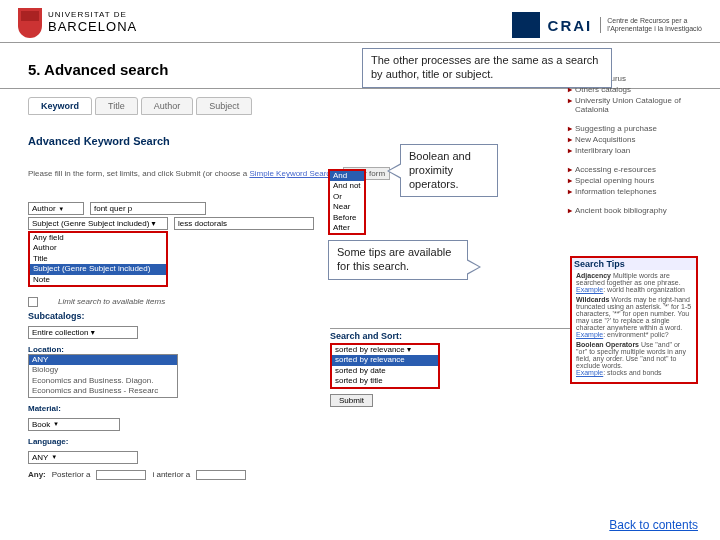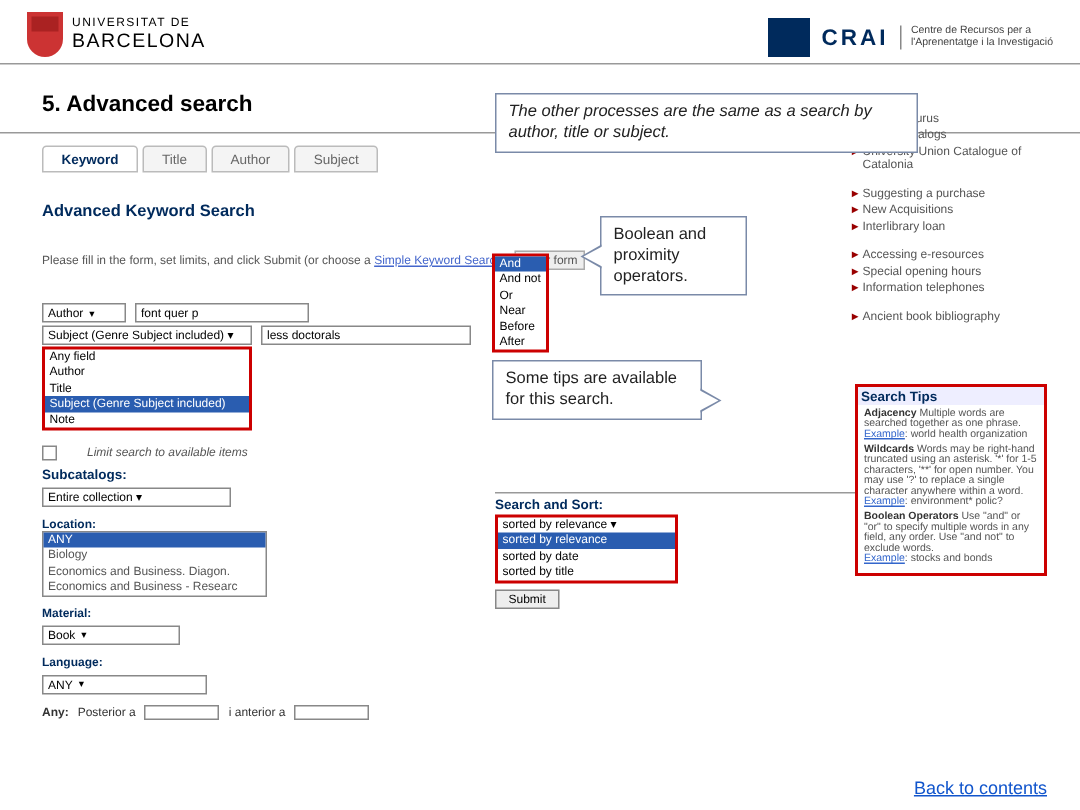--- a/index.html
+++ b/index.html
@@ -67,21 +67,21 @@
 
   
   .rightcol { position: absolute; right: 22px; top: 72px; width: 130px; font-size: 8px; color: #555; }
   .rightcol .item { margin: 2px 0; display:flex; gap:3px; }
   .rightcol .bullet { color:#900; font-weight:bold; }
   .rightcol .gap { height: 6px; }
 
   
   .sort-section { position:absolute; left: 330px; top: 328px; width: 258px; }
   .sort-title { font-size: 9px; font-weight: bold; color:#002a5c; border-top:1px solid #999; padding-top:2px; }
-  .sort-dd { border:2px solid #c00; background:#fff; font-size:8px; width:122px; margin-top:2px; }
+  .sort-dd { border:2px solid #c00; background:#fff; font-size:8px; width:110px; margin-top:2px; }
   .sort-dd div { padding:0 3px; line-height:1.3; }
   .sort-dd .hl { background:#2a5db0; color:#fff; }
   .submit-btn { display:inline-block; font-size:8px; border:1px solid #888; background:#eee; padding:1px 8px; margin-top:2px; }
 
   
   .tips-box { position:absolute; right: 22px; top: 256px; width: 128px; border:2px solid #c00; background:#fff; font-size:7px; color:#555; padding: 2px 4px 6px 4px; }
   .tips-box .tips-title { font-size:9px; font-weight:bold; color:#002a5c; background:#eef; padding:1px 2px; margin:-2px -4px 2px -4px; }
   .tips-box .term { font-weight:bold; color:#333; }
   .tips-box .ex { color:#36c; text-decoration: underline; }
 
@@ -101,21 +101,21 @@
     content:""; position:absolute; width:0; height:0;
     border-top:8px solid transparent; border-bottom:8px solid transparent;
     border-left:14px solid #7a8aa8; right:-14px; top:18px;
   }
   .callout-arrow-right::after {
     content:""; position:absolute; width:0; height:0;
     border-top:7px solid transparent; border-bottom:7px solid transparent;
     border-left:13px solid #fff; right:-12px; top:19px;
   }
 
-  .callout1 { right: 108px; top: 62px; width: 282px; font-style: italic; }
+  .callout1 { right: 108px; top: 48px; width: 250px; }
   .callout2 { left: 400px; top: 144px; width: 98px; }
   .callout3 { left: 328px; top: 240px; width: 140px; }
 
   
   .footer-link { position:absolute; right: 22px; bottom: 8px; font-size: 12px; color: #15c; text-decoration: underline; }
 </style>
 </head>
 <body>
 
 <div class="header">
@@ -191,21 +191,21 @@
   </div>
 
   
   <div class="chk-row" style="margin-top:10px;">
     <span class="chk"></span>
     <span class="chk-lbl">Limit search to available items</span>
   </div>
 
   
   <div class="sub-label">Subcatalogs:</div>
-  <span class="sel" style="width:126px">Entire collection    ▾</span>
+  <span class="sel" style="width:110px">Entire collection    ▾</span>
 
   
   <div class="field-label">Location:</div>
   <div class="multi">
     <div class="hl">ANY</div>
     <div>Biology</div>
     <div>Economics and Business. Diagon.</div>
     <div>Economics and Business - Researc</div>
   </div>
 

